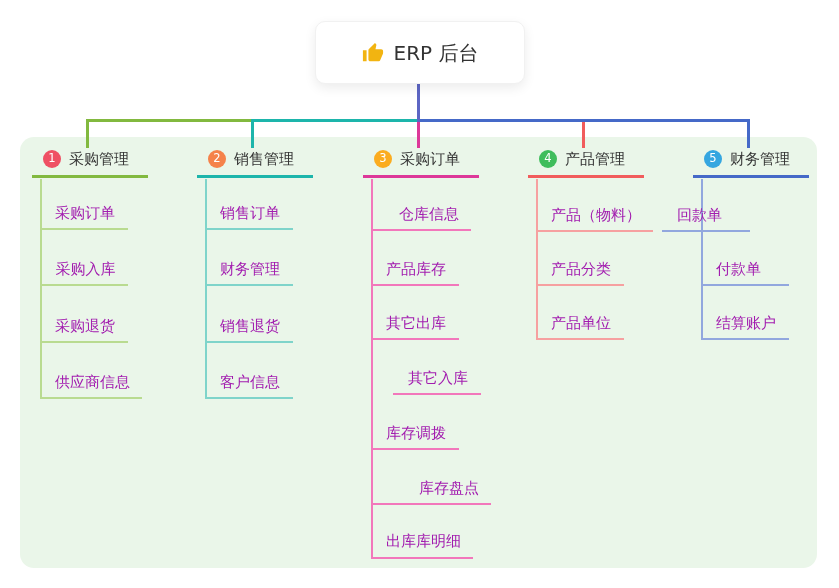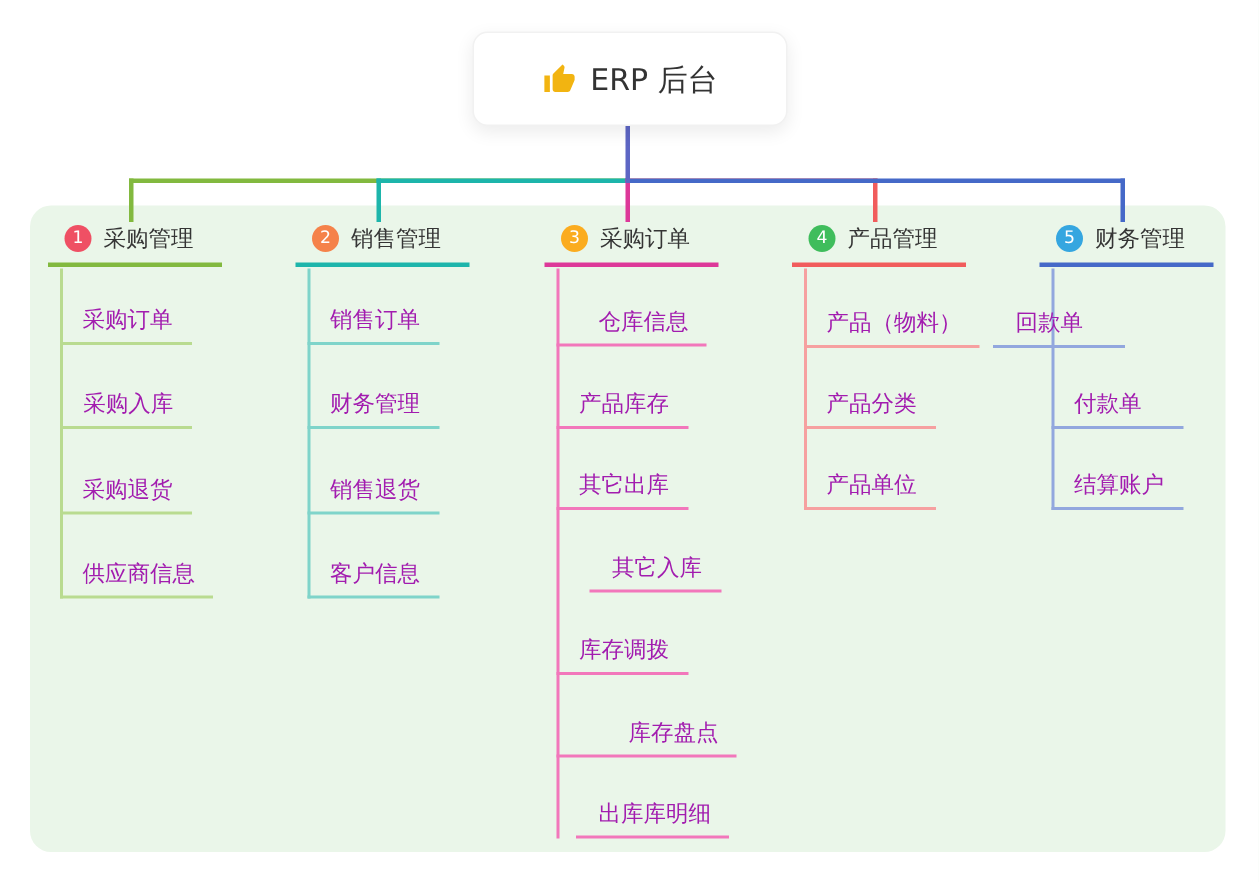--- a/index.html
+++ b/index.html
@@ -106,21 +106,21 @@
       </div>
       <div class="child-node" style="left: 393px; top: 370px; border-bottom-color: rgb(242, 119, 187);">
         <div class="child-label">其它入库</div>
       </div>
       <div class="child-node" style="left: 371px; top: 425px; border-bottom-color: rgb(242, 119, 187);">
         <div class="child-label">库存调拨</div>
       </div>
       <div class="child-node" style="left: 371px; top: 480px; border-bottom-color: rgb(242, 119, 187); padding-left: 48px;">
         <div class="child-label">库存盘点</div>
       </div>
-      <div class="child-node" style="left: 384px; top: 534px; border-bottom-color: rgb(242, 119, 187);">
+      <div class="child-node" style="left: 371px; top: 534px; border-bottom-color: rgb(242, 119, 187); font-family: Liberation Mono, monospace;">
         <div class="child-label">出库库明细</div>
       </div>
       <div class="branch-header" style="left: 528px; top: 146px; border-bottom-color: rgb(241, 92, 92);">
         <div class="badge" style="background: rgb(63, 189, 92);">4</div>
         <div class="branch-label">产品管理</div>
       </div>
       <div class="vline" style="left: 536px; top: 179px; height: 161px; background: rgb(246, 160, 160);"></div>
       <div class="child-node" style="left: 536px; top: 207px; border-bottom-color: rgb(246, 160, 160);">
         <div class="child-label">产品（物料）</div>
       </div>

